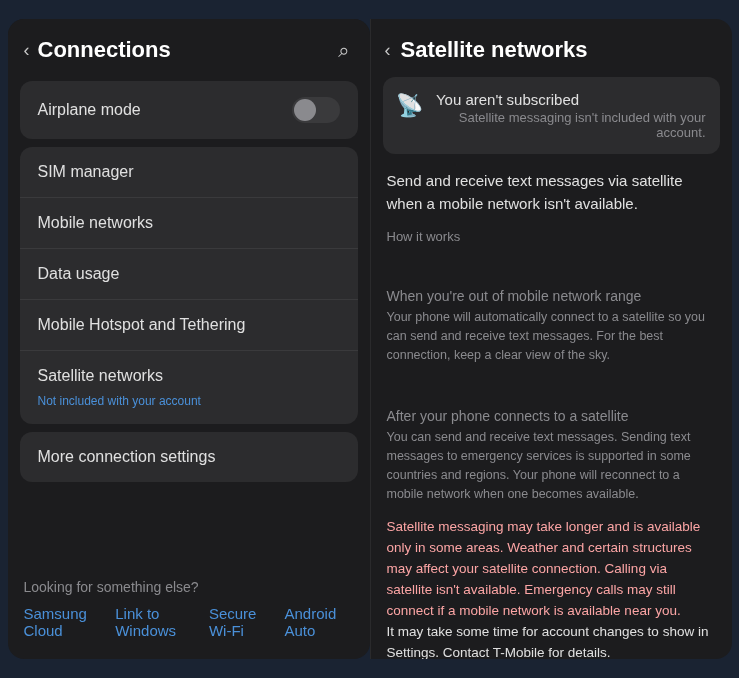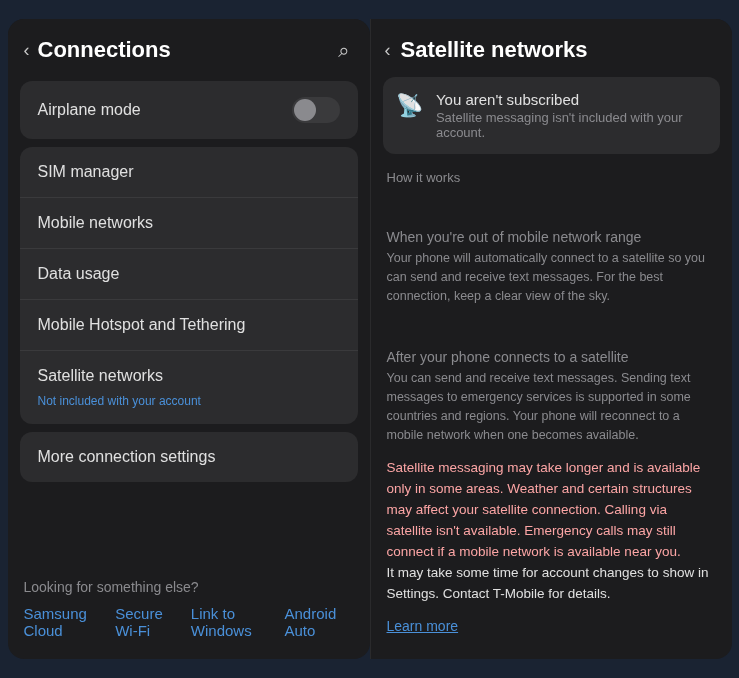--- a/index.html
+++ b/index.html
@@ -194,20 +194,21 @@
     .subscription-title {
       color: #e0e0e0;
       font-size: 15px;
       font-weight: 500;
     }
 
     .subscription-subtitle {
       color: #8a8a8e;
       font-size: 13px;
       margin-top: 2px;
+      text-align: right;
     }
 
     .right-content {
       padding: 4px 16px;
       flex: 1;
     }
 
     .main-description {
       color: #e0e0e0;
       font-size: 15px;
@@ -314,42 +315,43 @@
       <div class="menu-item">
         <span>More connection settings</span>
       </div>
     </div>
   </div>
 
   <div class="looking-section">
     <div class="looking-title">Looking for something else?</div>
     <div class="looking-links">
       <span class="looking-link">Samsung Cloud</span>
+      <span class="looking-link">Link to Windows</span>
       <span class="looking-link">Secure Wi-Fi</span>
-      <span class="looking-link">Link to Windows</span>
       <span class="looking-link">Android Auto</span>
     </div>
   </div>
 </div>
 
 <div class="right-panel panel">
   <div class="right-panel-header">
     <span class="back-icon">‹</span>
     <span class="right-panel-title">Satellite networks</span>
   </div>
 
   <div class="subscription-card">
     <span class="satellite-icon">📡</span>
     <div class="subscription-text">
       <div class="subscription-title">You aren't subscribed</div>
       <div class="subscription-subtitle">Satellite messaging isn't included with your account.</div>
     </div>
   </div>
 
   <div class="right-content">
+    <div class="main-description">Send and receive text messages via satellite when a mobile network isn't available.</div>
 
     <div class="section-label">How it works</div>
 
     <div class="info-item">
       <div class="info-item-title">When you're out of mobile network range</div>
       <div class="info-item-text">Your phone will automatically connect to a satellite so you can send and receive text messages. For the best connection, keep a clear view of the sky.</div>
     </div>
 
     <div class="info-item">
       <div class="info-item-title">After your phone connects to a satellite</div>

